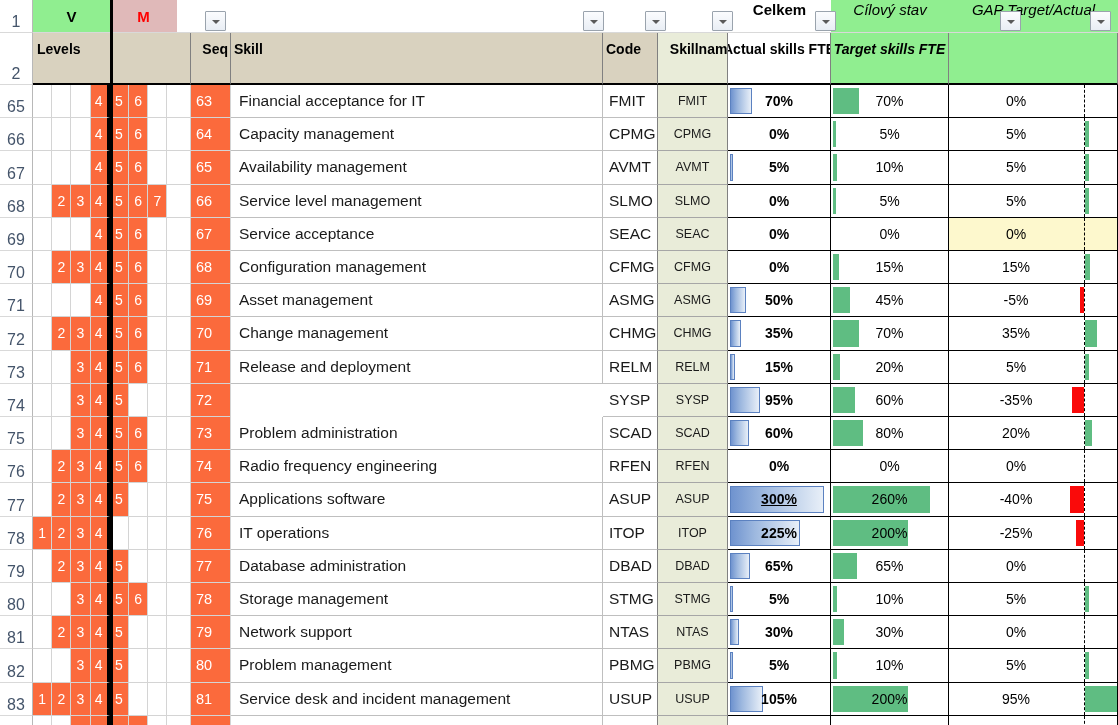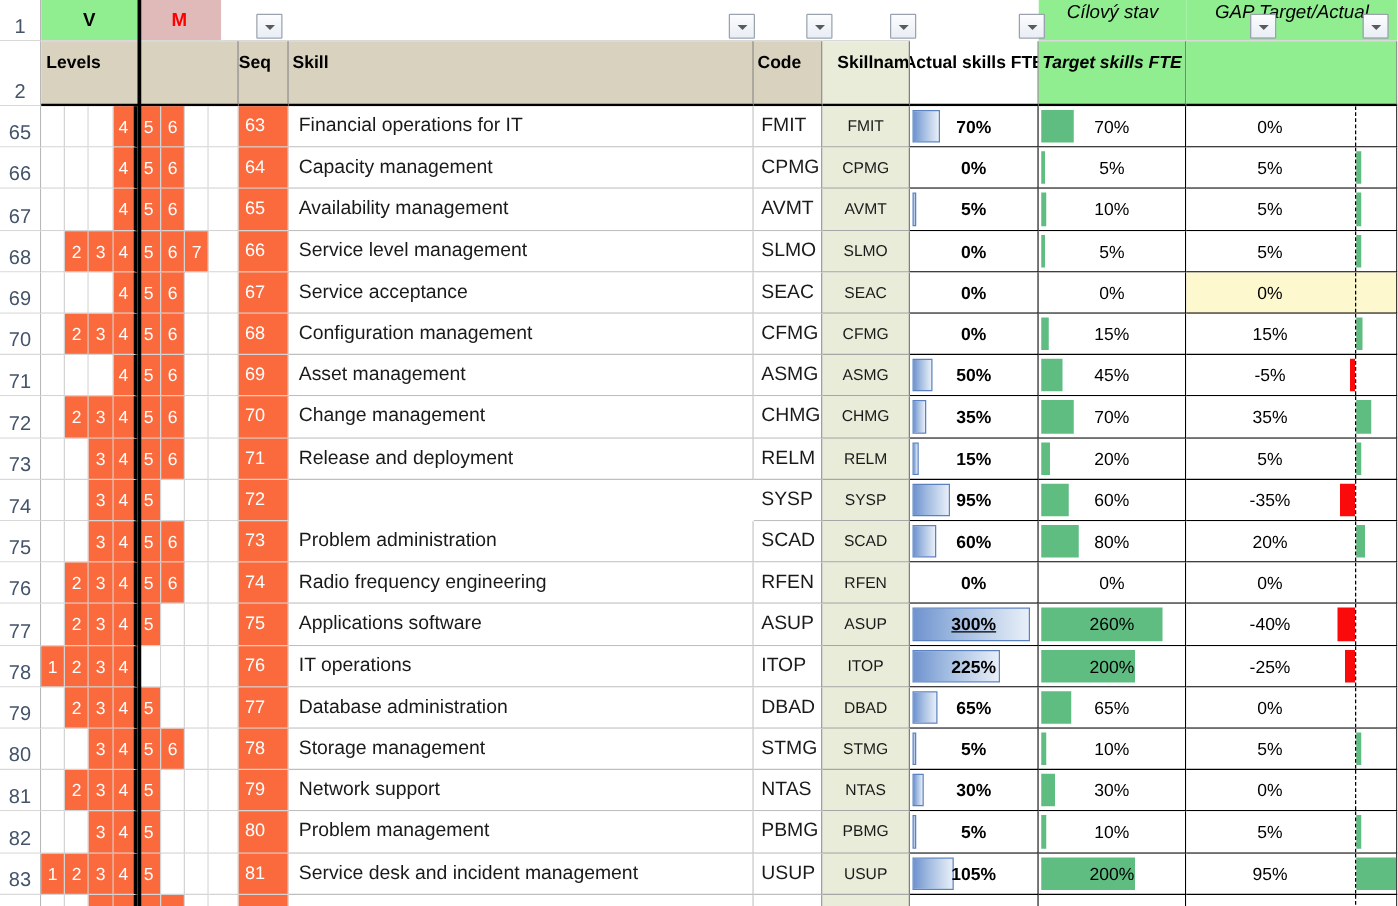--- a/index.html
+++ b/index.html
@@ -213,38 +213,41 @@
 </head>
 <body>
 
 <div id="sheet">
     <div class="cell rowhdr" style="left: 0px; top: 0px; width: 33px; height: 33px;">1</div>
     <div class="cell hdr1 green" style="left: 33px; top: 0px; width: 76.8px; height: 33px;">V</div>
     <div class="cell hdr1 pink" style="left: 109.8px; top: 0px; width: 67.2px; height: 33px;">M</div>
     <div class="cell hdr1 plain" style="left: 177px; top: 0px; width: 426px; height: 33px;"></div>
     <div class="cell hdr1 plain" style="left: 603px; top: 0px; width: 55px; height: 33px;"></div>
     <div class="cell hdr1 plain" style="left: 658px; top: 0px; width: 70px; height: 33px;"></div>
+    <div class="cell hdr1 plain" style="left: 728px; top: 0px; width: 103px; height: 33px;">
+      <span class="cap" style="font-weight:bold">Celkem</span>
+    </div>
     <div class="cell hdr1 greenbg" style="left: 831px; top: 0px; width: 118px; height: 33px;">
       <span class="cap itl">Cílový stav</span>
     </div>
     <div class="cell hdr1 greenbg" style="left: 949px; top: 0px; width: 169px; height: 33px;">
       <span class="cap itl">GAP Target/Actual</span>
     </div>
     <div class="filterbtn" style="left: 205px; top: 11px;"></div>
     <div class="filterbtn" style="left: 583px; top: 11px;"></div>
     <div class="filterbtn" style="left: 645px; top: 11px;"></div>
     <div class="filterbtn" style="left: 712px; top: 11px;"></div>
     <div class="filterbtn" style="left: 815px; top: 11px;"></div>
     <div class="filterbtn" style="left: 1000px; top: 11px;"></div>
     <div class="filterbtn" style="left: 1090px; top: 11px;"></div>
     <div class="cell rowhdr" style="left: 0px; top: 33px; width: 33px; height: 52px;">2</div>
     <div class="cell hdr2 tan" style="left: 33px; top: 33px; width: 158px; height: 52px; padding-left: 4px; align-items: flex-start; padding-top: 8px;">
       <span>Levels</span>
     </div>
-    <div class="cell hdr2 tan" style="left: 191px; top: 33px; width: 40px; height: 52px; align-items: flex-start; padding-top: 8px; padding-right: 2px;">
+    <div class="cell hdr2 tan" style="left: 191px; top: 33px; width: 40px; height: 52px; align-items: flex-start; padding-top: 8px; justify-content: flex-end; padding-right: 2px;">
       <span>Seq</span>
     </div>
     <div class="cell hdr2 tan" style="left: 231px; top: 33px; width: 372px; height: 52px; align-items: flex-start; padding-top: 8px; padding-left: 3px;">
       <span>Skill</span>
     </div>
     <div class="cell hdr2 tan" style="left: 603px; top: 33px; width: 55px; height: 52px; align-items: flex-start; padding-top: 8px; padding-left: 3px;">
       <span>Code</span>
     </div>
     <div class="cell hdr2 sname" style="left: 658px; top: 33px; width: 70px; height: 52px; align-items: flex-start; padding-top: 8px;">
       <span>Skillname</span>
@@ -261,21 +264,21 @@
     <div class="cell rowhdr" style="left: 0px; top: 85px; width: 33px; height: 33.2px;">65</div>
     <div class="cell lvl" style="left: 33px; top: 85px; width: 19.2px; height: 33.2px;"></div>
     <div class="cell lvl" style="left: 52.2px; top: 85px; width: 19.2px; height: 33.2px;"></div>
     <div class="cell lvl" style="left: 71.4px; top: 85px; width: 19.2px; height: 33.2px;"></div>
     <div class="cell lvl on vmdivider" style="left: 90.6px; top: 85px; width: 19.2px; height: 33.2px;">4</div>
     <div class="cell lvl on" style="left: 109.8px; top: 85px; width: 19.2px; height: 33.2px;">5</div>
     <div class="cell lvl on" style="left: 129px; top: 85px; width: 19.2px; height: 33.2px;">6</div>
     <div class="cell lvl" style="left: 148.2px; top: 85px; width: 19.2px; height: 33.2px;"></div>
     <div class="cell lvl" style="left: 167.4px; top: 85px; width: 23.6px; height: 33.2px;"></div>
     <div class="cell seq" style="left: 191px; top: 85px; width: 40px; height: 33.2px;">63</div>
-    <div class="cell skill" style="left: 231px; top: 85px; width: 372px; height: 33.2px;">Financial operations for IT</div>
+    <div class="cell skill" style="left: 231px; top: 85px; width: 372px; height: 33.2px;">Financial acceptance for IT</div>
     <div class="cell code" style="left: 603px; top: 85px; width: 55px; height: 33.2px;">FMIT</div>
     <div class="cell sname" style="left: 658px; top: 85px; width: 70px; height: 33.2px;">FMIT</div>
     <div class="cell num bold" style="left: 728px; top: 85px; width: 103px; height: 33.2px;">
       <div class="bar blue" style="width: 21.9032px;"></div>
       <span class="lbl">70%</span>
     </div>
     <div class="cell num" style="left: 831px; top: 85px; width: 118px; height: 33.2px;">
       <div class="bar green" style="width: 26.1333px;"></div>
       <span class="lbl">70%</span>
     </div>

